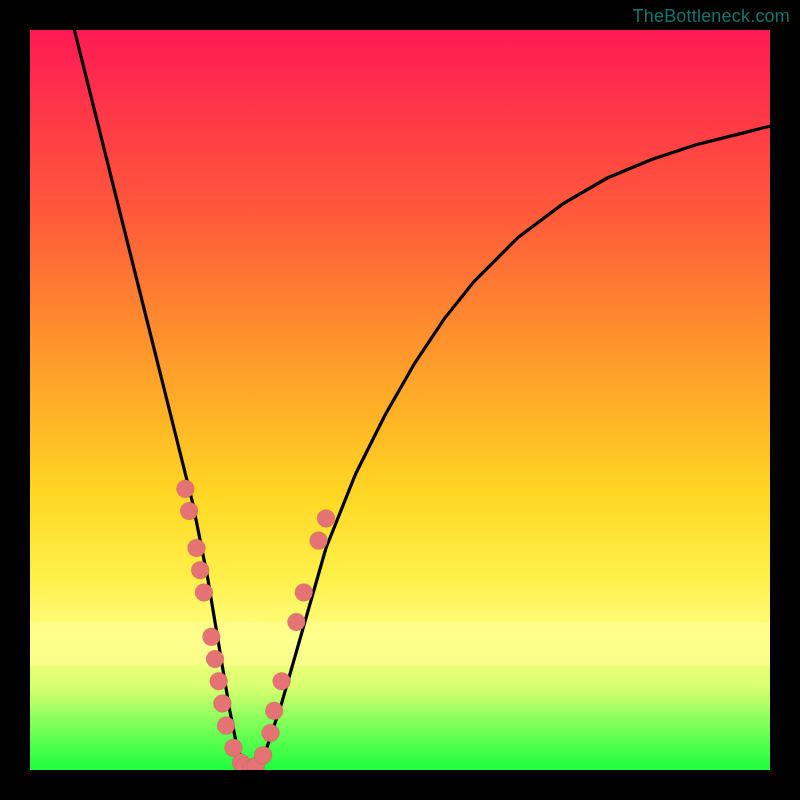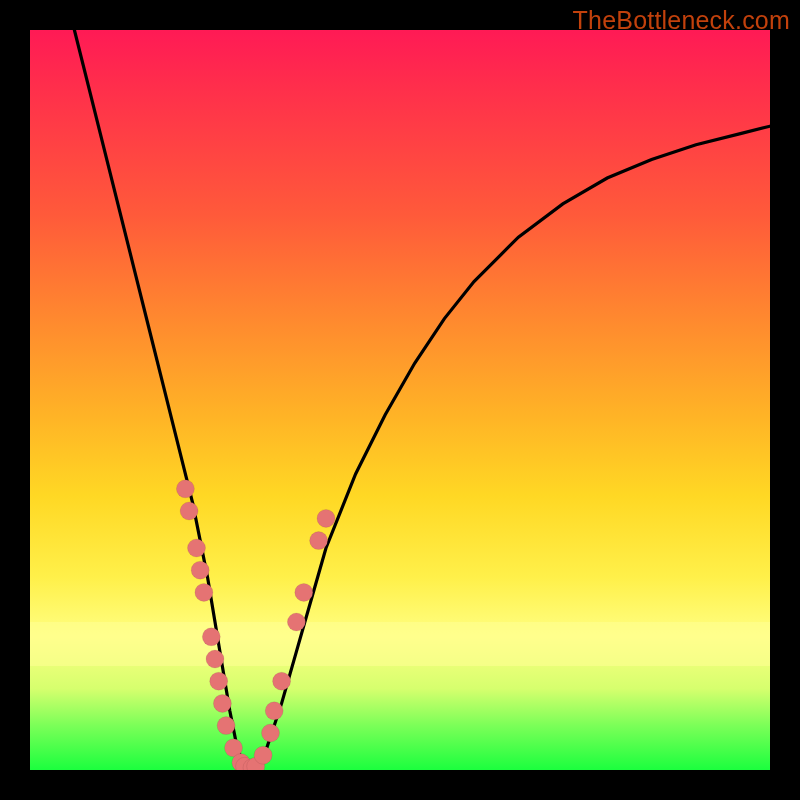--- a/index.html
+++ b/index.html
@@ -60,22 +60,22 @@
   }
   .dot {
     fill: #e57373;
     stroke: rgba(0,0,0,0.15);
     stroke-width: 0.5;
   }
   .watermark {
     position: absolute;
     top: 6px;
     right: 10px;
-    color: #c2410c;
-    font-size: 25px;
+    color: #0f766e;
+    font-size: 18px;
     font-weight: 500;
     letter-spacing: 0.2px;
     user-select: none;
   }
 </style>
 </head>
 <body>
 
 <div class="frame">
   <div class="plot">

